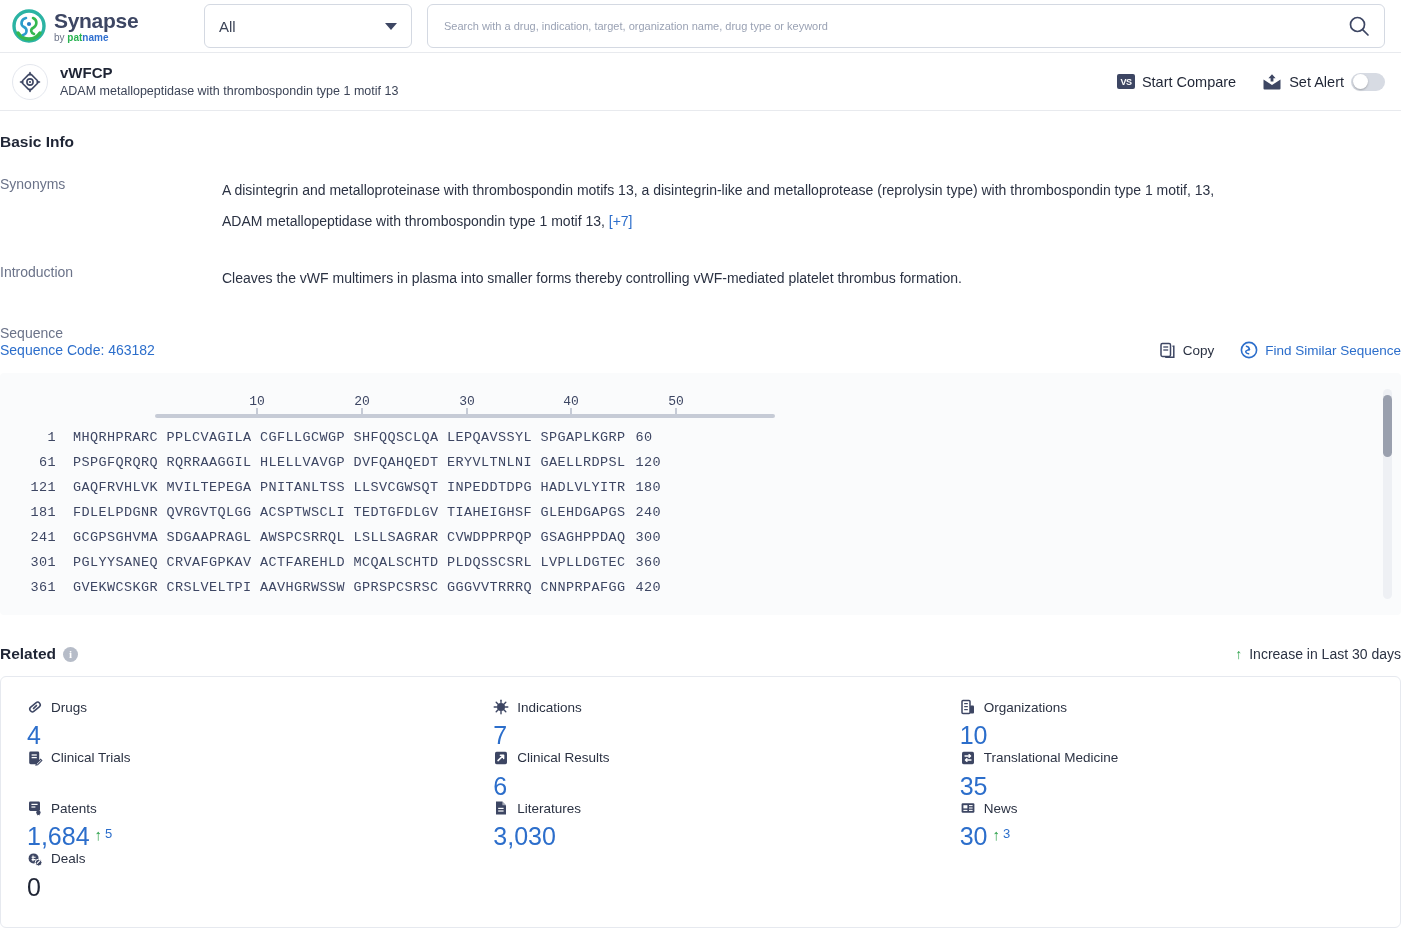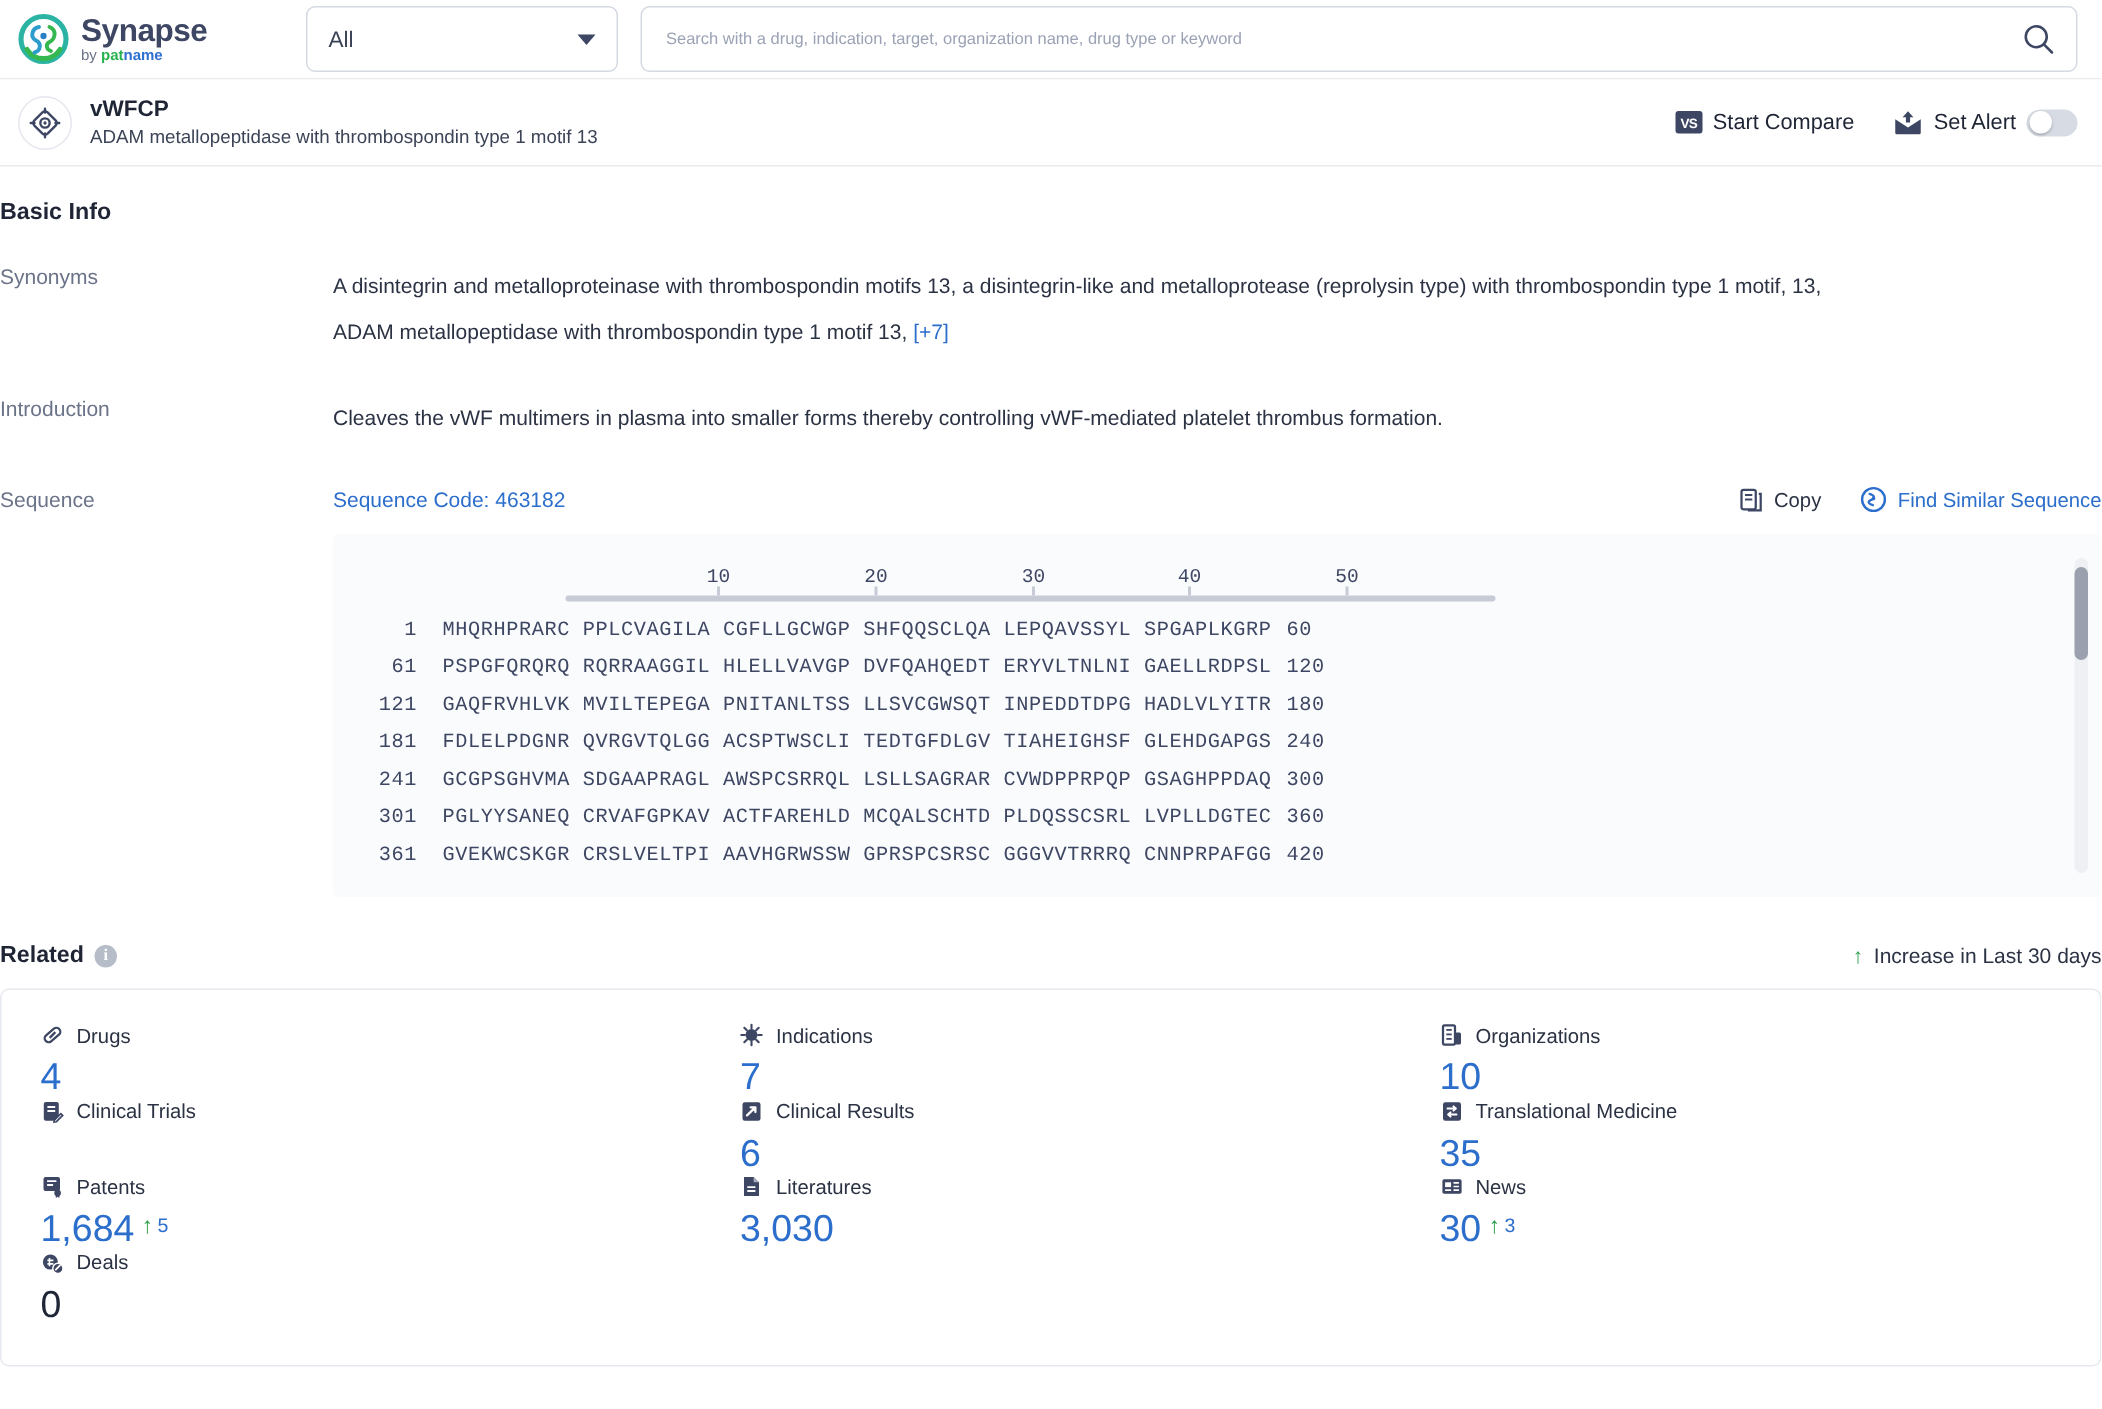--- a/index.html
+++ b/index.html
@@ -251,21 +251,21 @@
         <span class="link">[+7]</span>
       </div>
     </div>
   </div>
 
   <div class="info-row" style="margin-top:26px;">
     <div class="info-label">Introduction</div>
     <div class="info-value">Cleaves the vWF multimers in plasma into smaller forms thereby controlling vWF-mediated platelet thrombus formation.</div>
   </div>
 
-  <div class="info-row" style="margin-top:30px;">
+  <div class="info-row" style="margin-top:30px;flex-direction:column;">
     <div class="info-label">Sequence</div>
     <div style="flex:1;">
       <div class="seq-head">
         <span class="link" style="font-size:14px;">Sequence Code: 463182</span>
         <div class="seq-actions">
           <div class="seq-action dark">
             <span class="icon">
               <svg width="17" height="17" viewBox="0 0 17 17">
                 <rect x="2" y="1.5" width="9.5" height="13" rx="1.4" fill="none" stroke="#3d4663" stroke-width="1.5"></rect>
                 <line x1="4.3" y1="5" x2="9.2" y2="5" stroke="#3d4663" stroke-width="1.3"></line>

